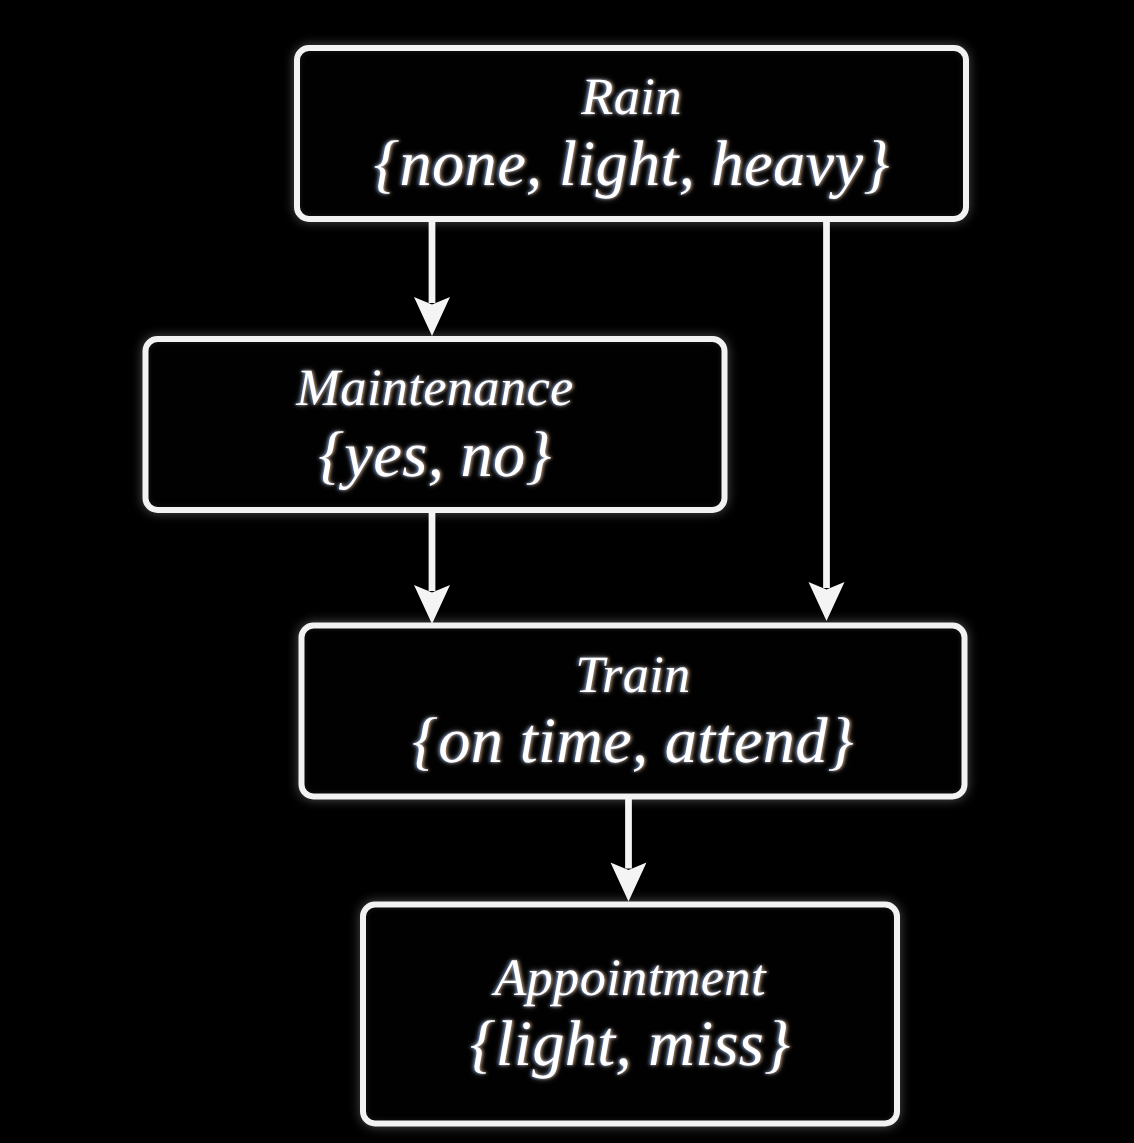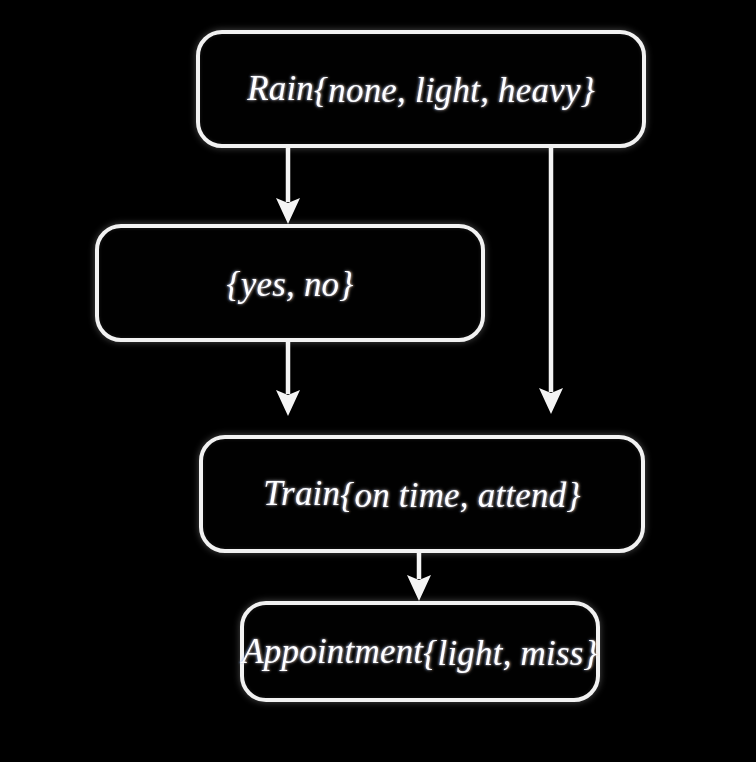--- a/index.html
+++ b/index.html
@@ -14,47 +14,48 @@
     height: 762px;
     background: #000000;
     overflow: hidden;
     font-family: "Liberation Serif", "DejaVu Serif", serif;
   }
   .node {
     position: absolute;
     box-sizing: border-box;
     background: #010101;
     border: 4px solid #f2f2f2;
-    border-radius: 26px;
+    border-radius: 10px;
     display: flex;
+    flex-direction: column;
     align-items: center;
     justify-content: center;
     box-shadow: 0 0 7px rgba(255,255,255,0.30),
                 inset 0 0 4px rgba(255,255,255,0.10);
   }
   .node-label {
     color: #ffffff;
     font-style: italic;
     font-weight: 400;
     line-height: 1.06;
     letter-spacing: 0.2px;
     text-align: center;
     white-space: nowrap;
     text-shadow: -1px 0 2px rgba(120,170,255,0.60),
                   1px 0 2px rgba(255,190,130,0.55),
                   0 0 4px rgba(255,255,255,0.45);
   }
   .node-name { font-size: 35px; }
-  .node-states { font-size: 35px; margin-top: 4px; }
+  .node-states { font-size: 43px; margin-top: 4px; }
 
   
   #node-rain        { left:196px; top:30px;  width:450px; height:118px; }
   #node-maintenance { left:95px;  top:224px; width:390px; height:118px; }
-  #node-train       { left:199px; top:415px; width:446px; height:118px;margin-top:20px; }
-  #node-appointment { left:240px; top:601px; width:360px; height:101px; }
+  #node-train       { left:199px; top:415px; width:446px; height:118px; }
+  #node-appointment { left:240px; top:601px; width:360px; height:150px; }
 
   
   .edge {
     position: absolute;
     pointer-events: none;
   }
   .edge svg { display: block; overflow: visible; }
   .edge-line {
     stroke: #f4f4f4;
     stroke-width: 4.5;
@@ -99,20 +100,21 @@
       <polygon class="edge-head" points="20,70 8,44 20,49 32,44"></polygon>
     </svg>
   </div>
 
   <div class="node" id="node-rain">
     <div class="node-label node-name">Rain</div>
     <div class="node-label node-states">{none, light, heavy}</div>
   </div>
 
   <div class="node" id="node-maintenance">
+    <div class="node-label node-name">Maintenance</div>
     <div class="node-label node-states">{yes, no}</div>
   </div>
 
   <div class="node" id="node-train">
     <div class="node-label node-name">Train</div>
     <div class="node-label node-states">{on time, attend}</div>
   </div>
 
   <div class="node" id="node-appointment">
     <div class="node-label node-name">Appointment</div>

